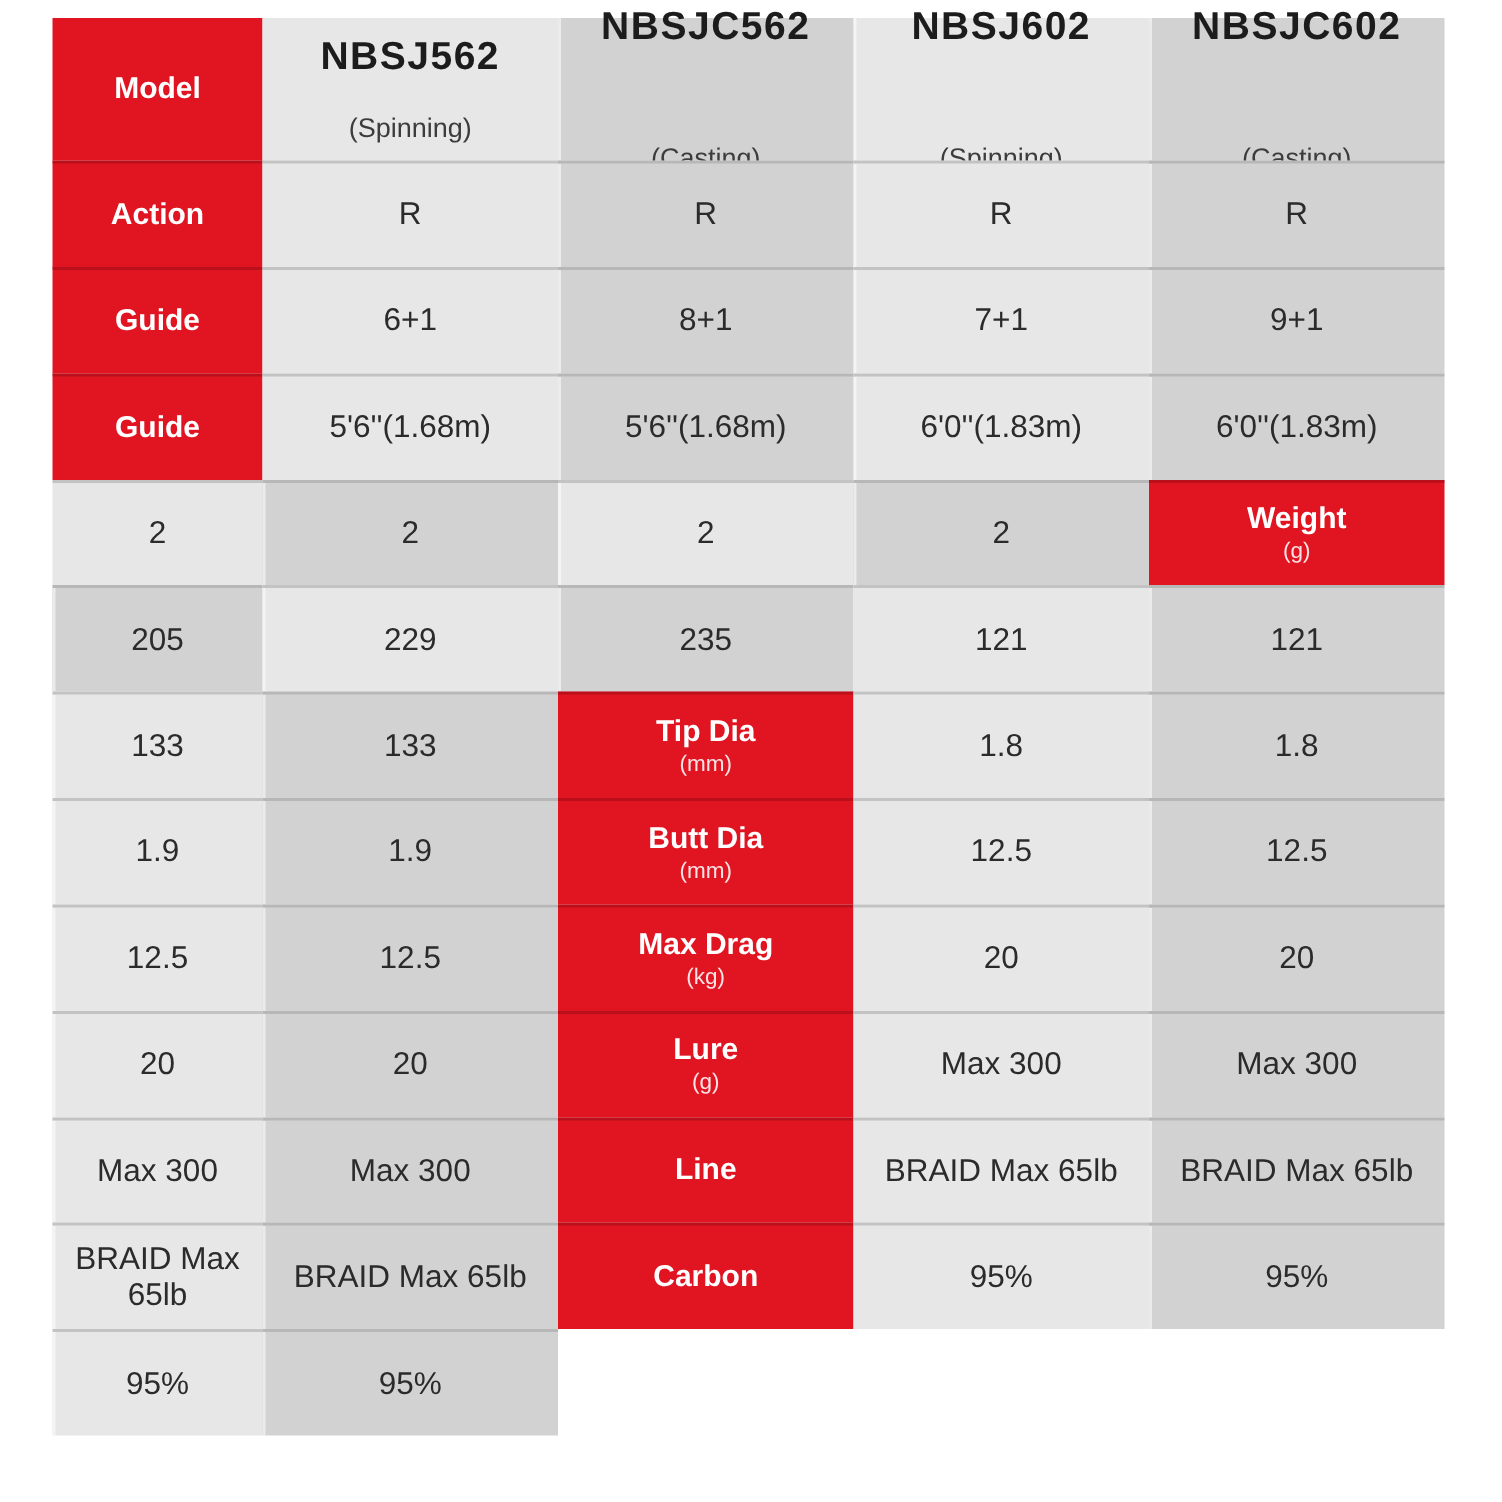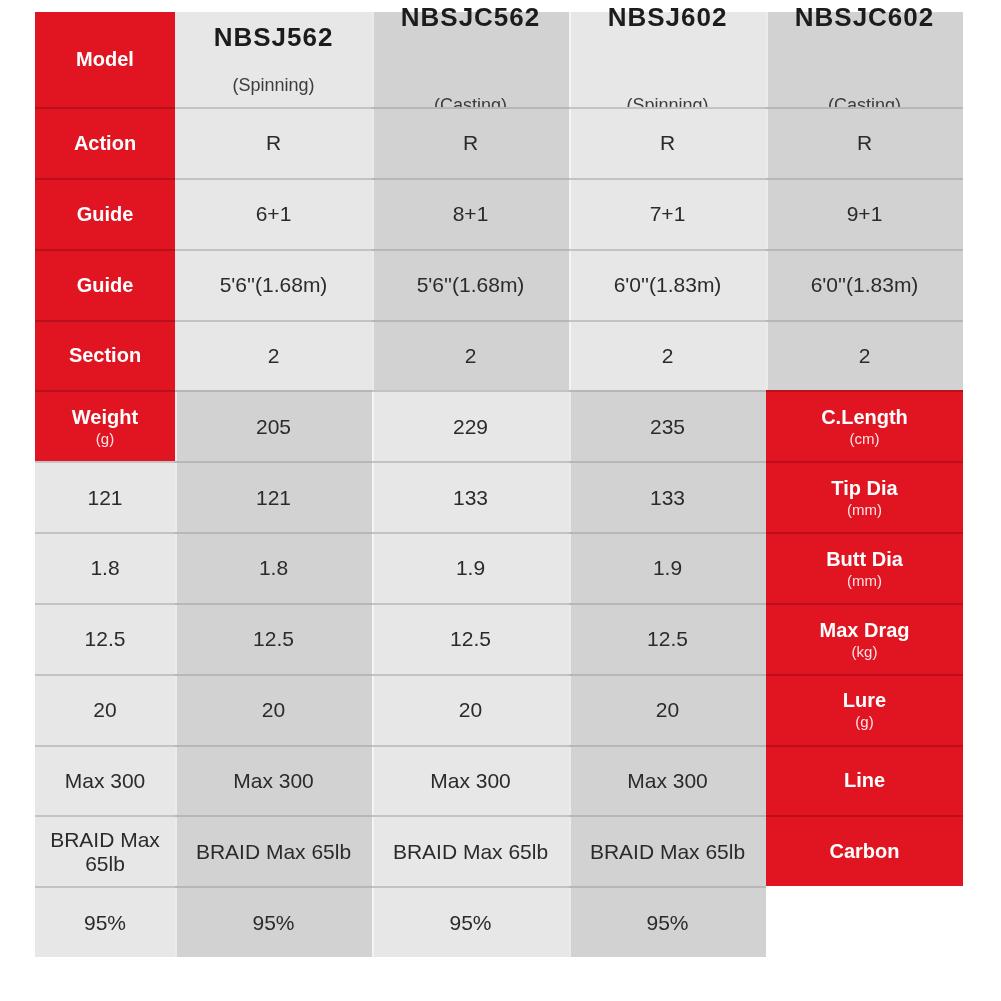--- a/index.html
+++ b/index.html
@@ -118,38 +118,31 @@
       <div class="cell val bt dark vsep">8+1</div>
       <div class="cell val bt light vsep">7+1</div>
       <div class="cell val bt dark vsep">9+1</div>
       <div class="cell lbl bt">
         <div class="">Guide</div>
       </div>
       <div class="cell val bt light">5'6''(1.68m)</div>
       <div class="cell val bt dark vsep">5'6''(1.68m)</div>
       <div class="cell val bt light vsep">6'0''(1.83m)</div>
       <div class="cell val bt dark vsep">6'0''(1.83m)</div>
-      <div class="cell lbl bt">
-        <div class="">Section</div>
-      </div>
       <div class="cell val bt light">2</div>
       <div class="cell val bt dark vsep">2</div>
       <div class="cell val bt light vsep">2</div>
       <div class="cell val bt dark vsep">2</div>
       <div class="cell lbl bt">
         <div class="">Weight</div>
         <div class="unit">(g)</div>
       </div>
       <div class="cell val bt dark vsep">205</div>
       <div class="cell val bt light vsep">229</div>
       <div class="cell val bt dark vsep">235</div>
-      <div class="cell lbl bt">
-        <div class="">C.Length</div>
-        <div class="unit">(cm)</div>
-      </div>
       <div class="cell val bt light">121</div>
       <div class="cell val bt dark vsep">121</div>
       <div class="cell val bt light vsep">133</div>
       <div class="cell val bt dark vsep">133</div>
       <div class="cell lbl bt">
         <div class="">Tip Dia</div>
         <div class="unit">(mm)</div>
       </div>
       <div class="cell val bt light">1.8</div>
       <div class="cell val bt dark vsep">1.8</div>

